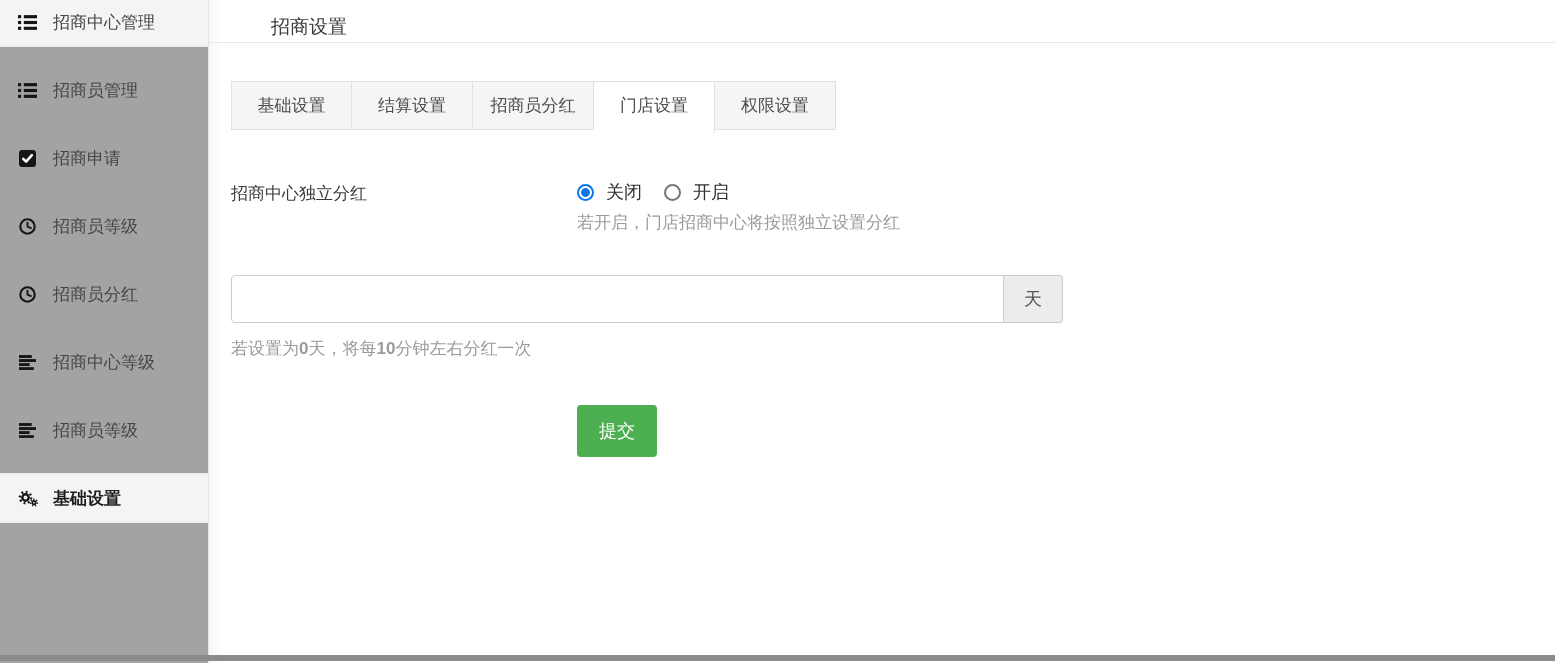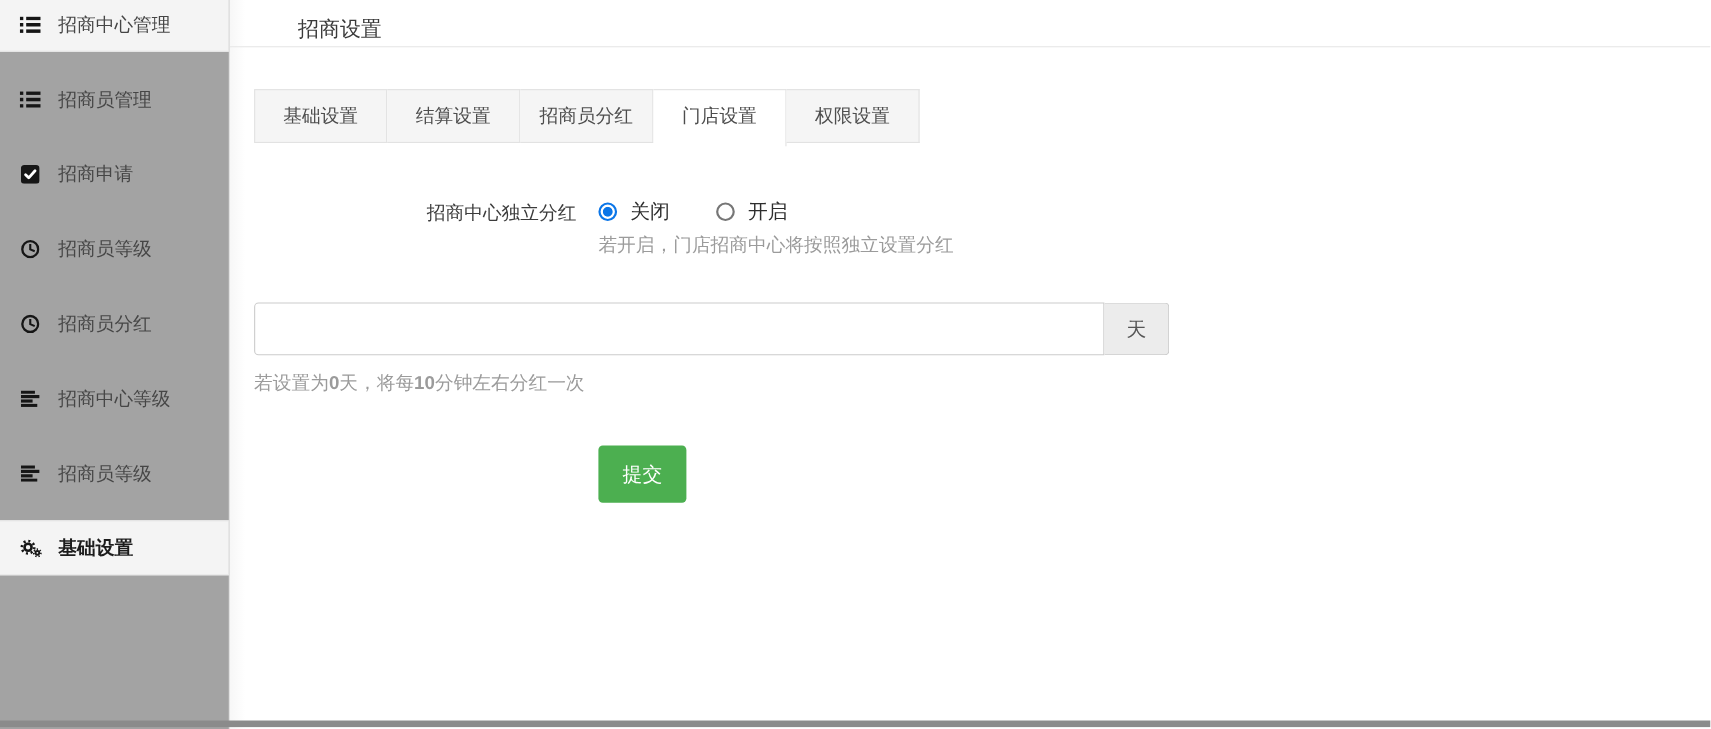--- a/index.html
+++ b/index.html
@@ -86,32 +86,31 @@
     background: #fff;
     height: 52px;
     border-bottom: none;
   }
 
   
   .form { margin-top: 47px; }
   .frow { display: flex; align-items: flex-start; }
   .flabel {
     width: 293px;
-    margin-right: 20px;
-    text-align: right;
+    margin-right: 53px;
     font-size: 17px;
     color: #3c3c3c;
     line-height: 26px;
     padding-top: 1px;
     flex: none;
   }
   .flabel.tall { line-height: 48px; padding-top: 0; }
   .fcontrol { flex: 1; }
 
-  .radio-line { display: flex; align-items: center; gap: 42px; font-size: 18px; color: #2d2d2d; }
+  .radio-line { display: flex; align-items: center; gap: 22px; font-size: 18px; color: #2d2d2d; }
   .radio-opt { display: inline-flex; align-items: center; gap: 12px; cursor: pointer; }
   input[type="radio"] {
     -webkit-appearance: none;
     appearance: none;
     width: 17px; height: 17px;
     border-radius: 50%;
     border: 2px solid #767676;
     background: #fff;
     margin: 0;
     cursor: pointer;

